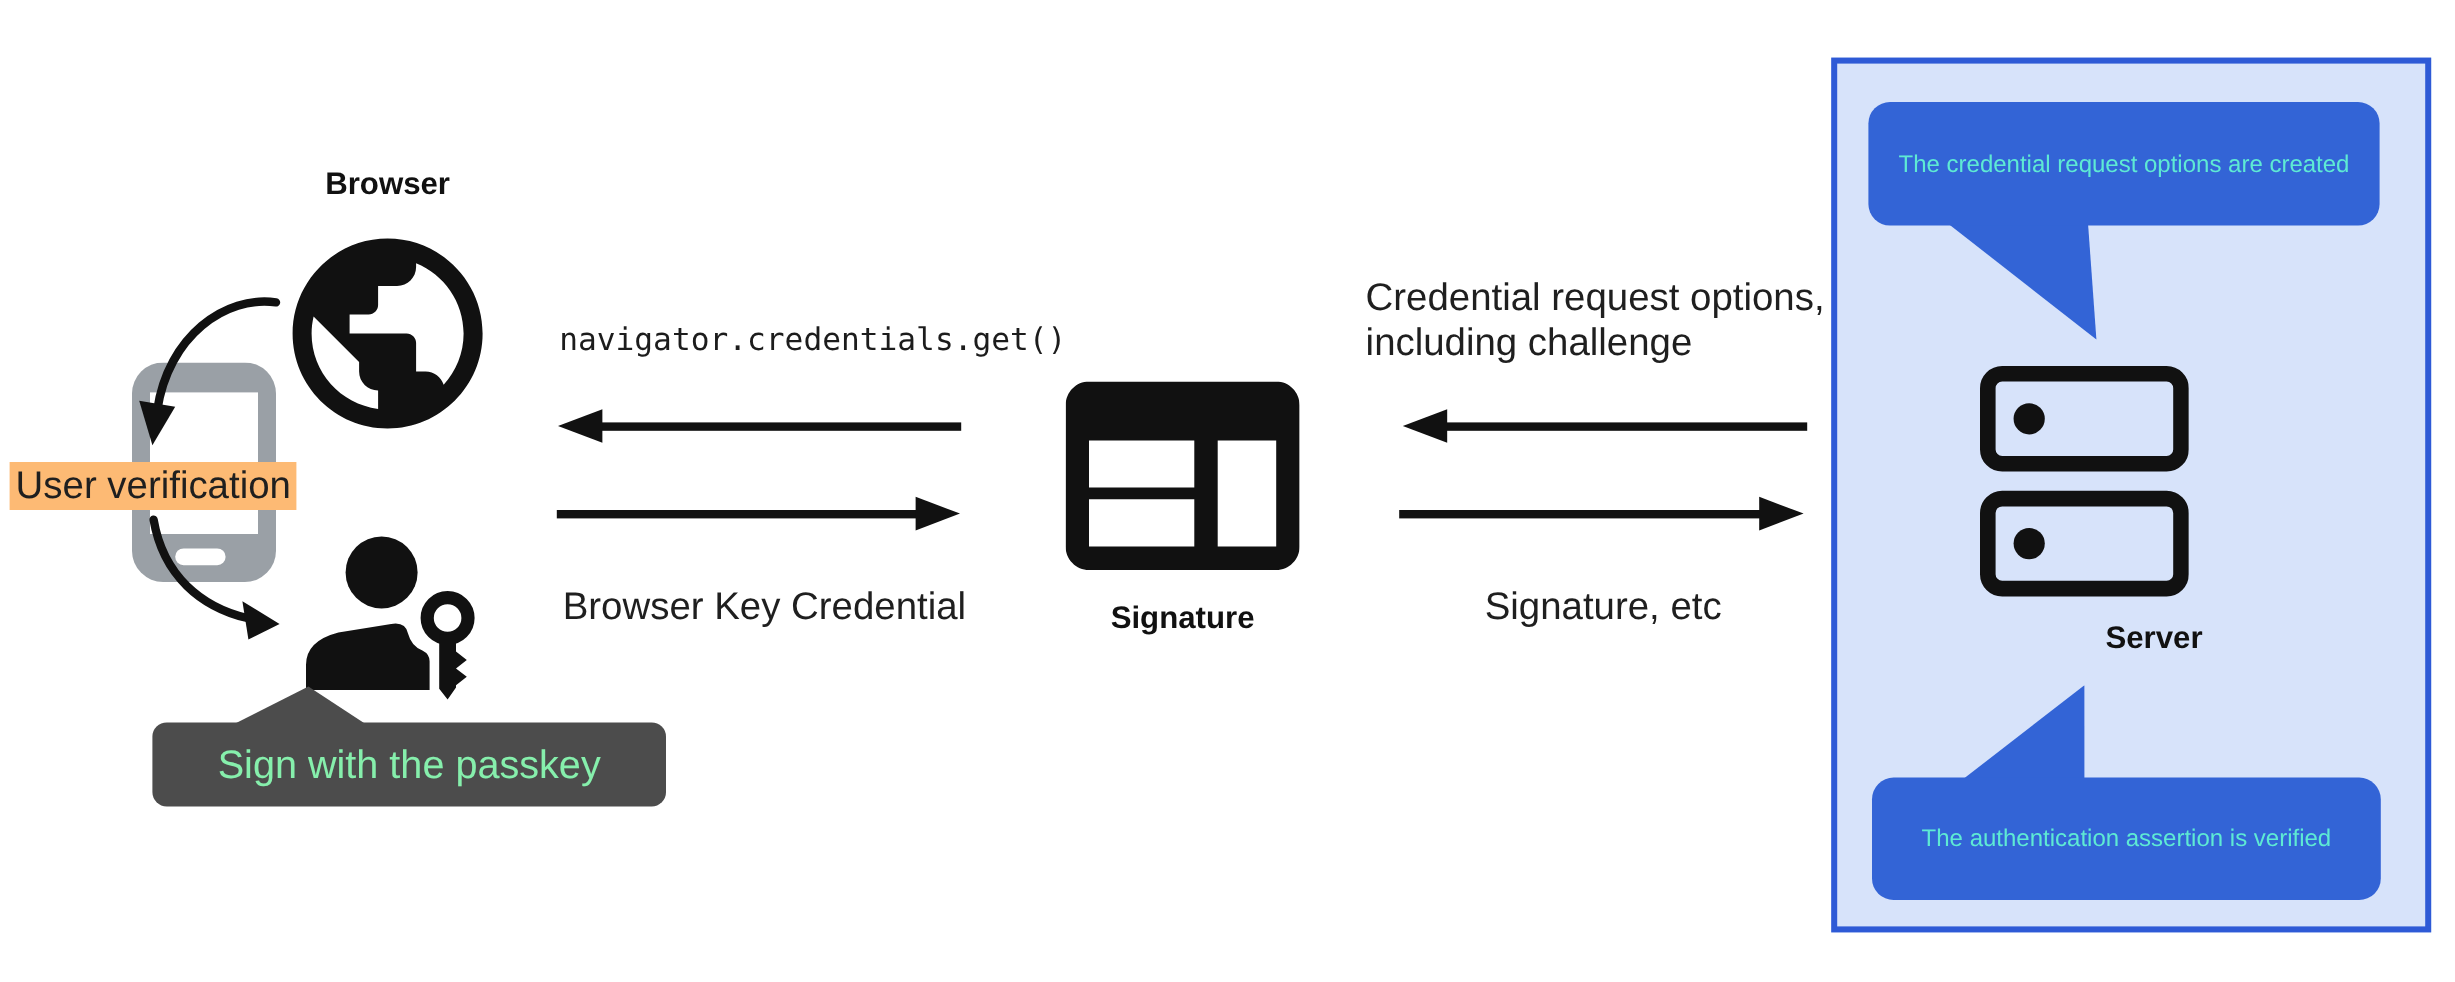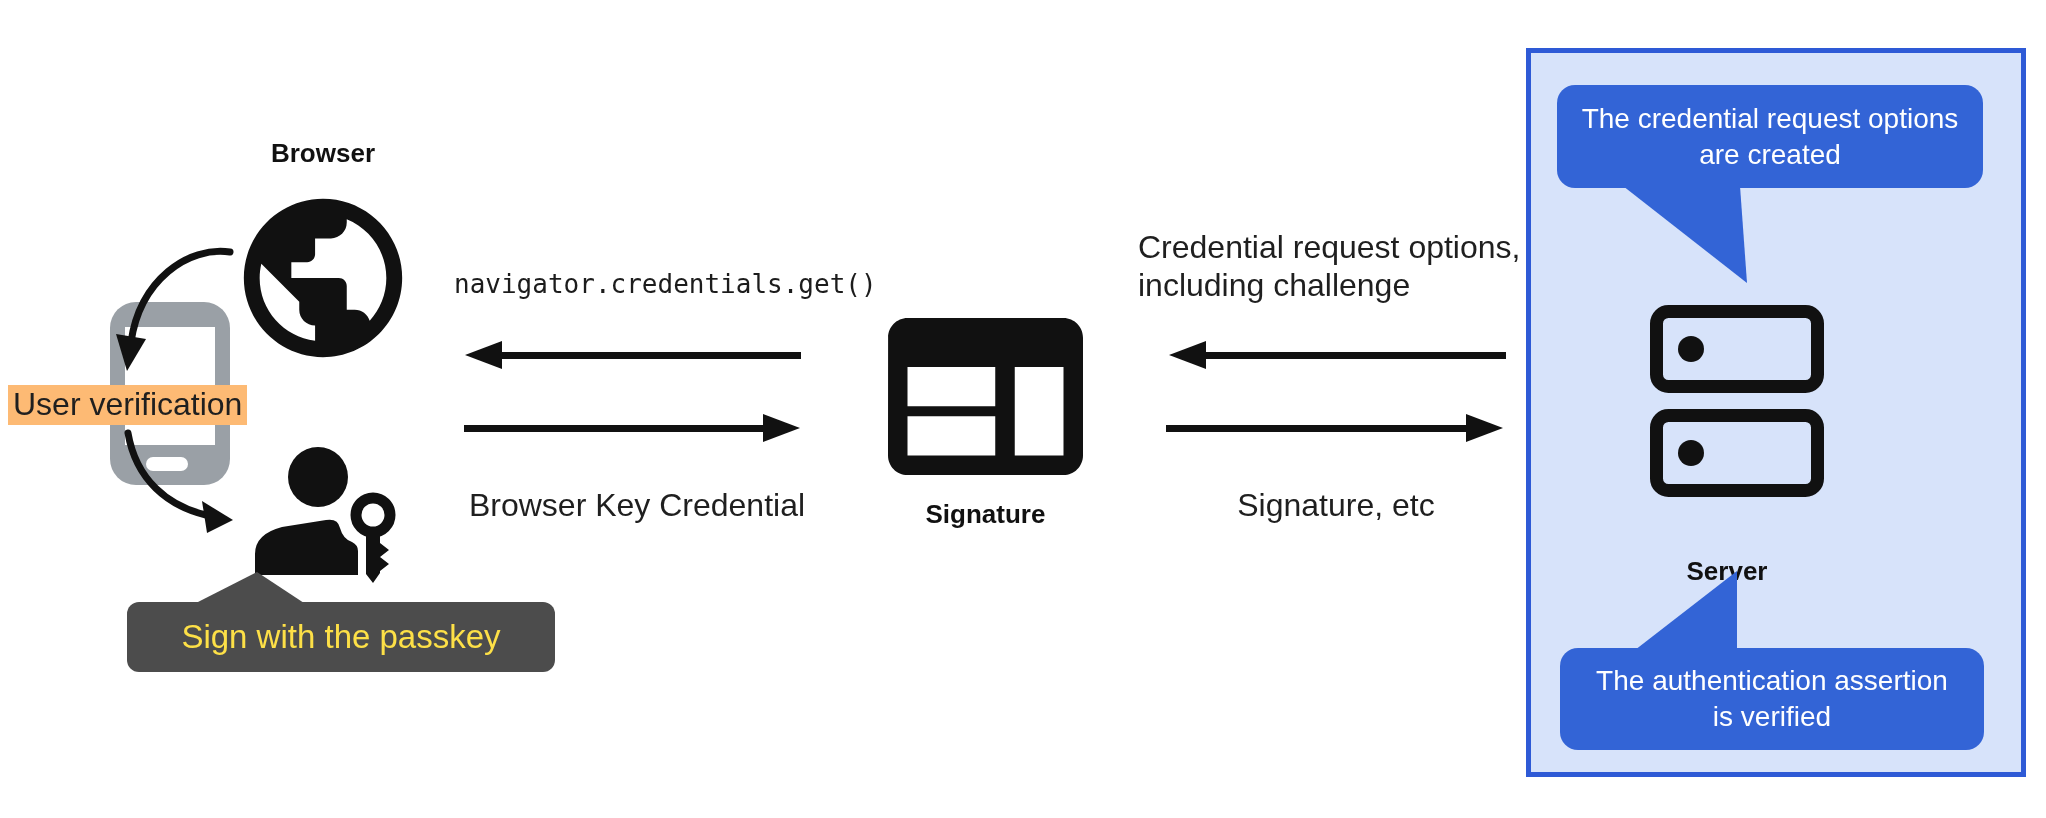--- a/index.html
+++ b/index.html
@@ -26,26 +26,26 @@
   .halo{background:#fdba74;padding:1px 5px 3px 5px;}
   
   .harrow{position:absolute;height:7px;background:var(--ink);}
   .harrow .head{position:absolute;top:50%;transform:translateY(-50%);width:0;height:0;
     border-top:14px solid transparent;border-bottom:14px solid transparent;}
   .harrow .head.w{left:-35px;border-right:37px solid var(--ink);}
   .harrow .head.e{right:-35px;border-left:37px solid var(--ink);}
   
   .bubble{position:absolute;background:var(--bubble-blue);border-radius:18px;
     display:flex;align-items:center;justify-content:center;text-align:center;
-    color:#ffffff;font-size:28px;line-height:36px;}
+    color:#5eead4;font-size:20px;line-height:36px;}
   .tail{position:absolute;}
   .tail polygon{fill:var(--bubble-blue);}
   
   .callout{position:absolute;background:var(--callout-gray);border-radius:12px;
-    color:#fde047;font-size:33px;text-align:center;}
+    color:#86efac;font-size:33px;text-align:center;}
   .callout-pointer polygon{fill:var(--callout-gray);}
   
   .boundary{position:absolute;box-sizing:border-box;background:var(--box-fill-blue);
     border:5px solid var(--box-border-blue);}
   svg{display:block;}
   .ink-fill{fill:var(--ink);}
   .ink-stroke{stroke:var(--ink);fill:none;}
 </style>
 </head>
 <body>
@@ -86,21 +86,21 @@
     </g>
   </svg>
 
   <svg class="abs tail callout-pointer" style="left:196px;top:571px;" width="108" height="32" viewBox="0 0 108 32">
     <polygon points="0,32 61,1 108,32"></polygon>
   </svg>
   <div class="callout" style="left:127px;top:602px;width:428px;height:70px;line-height:70px;">
     <span style="width:100%;">Sign with the passkey</span>
   </div>
 
-  <div class="mono" style="left:454px;top:268px;text-align:center;">navigator.credentials.get()</div>
+  <div class="mono" style="left:466px;top:268px;text-align:center;">navigator.credentials.get()</div>
 
   <div class="harrow" style="left:500px;top:351.5px;width:301px;">
     <span class="head w"></span>
   </div>
   <div class="harrow" style="left:464px;top:424.5px;width:301px;">
     <span class="head e"></span>
   </div>
 
   <div class="lbl center" style="left:467px;top:487px;width:340px;">Browser Key Credential</div>
 
@@ -129,21 +129,21 @@
   <div class="bubble" style="left:1557px;top:85px;width:426px;height:103px;padding:0 22px;box-sizing:border-box;">
     <span>The credential request options are created</span>
   </div>
 
   <svg class="abs" style="left:1650px;top:305px;" width="174" height="193" viewBox="0 0 174 193">
     <rect class="ink-stroke" stroke-width="13" x="6.5" y="6.5" width="161" height="75" rx="12"></rect>
     <circle class="ink-fill" cx="41" cy="44" r="13"></circle>
     <rect class="ink-stroke" stroke-width="13" x="6.5" y="110.5" width="161" height="75" rx="12"></rect>
     <circle class="ink-fill" cx="41" cy="148" r="13"></circle>
   </svg>
-  <div class="lbl bold center" style="left:1640px;top:517px;width:174px;margin-top:40px;">Server</div>
+  <div class="lbl bold center" style="left:1708px;top:517px;width:174px;">Server</div>
 
   <svg class="tail" style="left:1635px;top:571px;" width="104" height="80" viewBox="0 0 104 80">
     <polygon points="0,79 102,0 102,79"></polygon>
   </svg>
   <div class="bubble" style="left:1560px;top:648px;width:424px;height:102px;padding:0 24px;box-sizing:border-box;">
     <span>The authentication assertion is verified</span>
   </div>
 
 </div>
 

